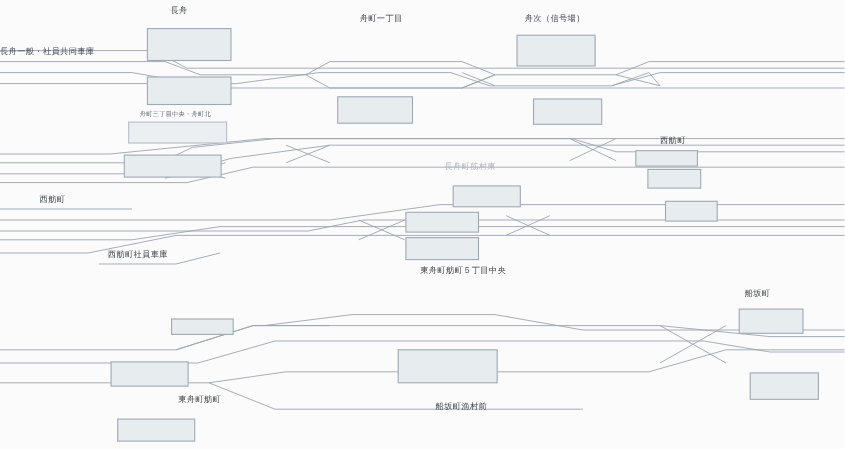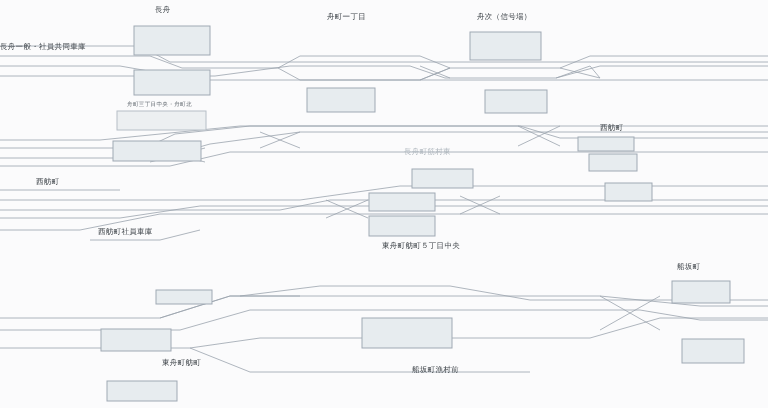--- a/index.html
+++ b/index.html
@@ -133,16 +133,16 @@
       <div class="label" style="left: 327px; top: 13px;">舟町一丁目</div>
       <div class="label" style="left: 477px; top: 13px;">舟次（信号場）</div>
       <div class="label label-sm" style="left: 127px; top: 102px;">舟町三丁目中央・舟町北</div>
       <div class="label label-faded" style="left: 404px; top: 148px; font-family: Liberation Serif, serif;">長舟町筋村東</div>
       <div class="label" style="left: 600px; top: 124px;">西舫町</div>
       <div class="label" style="left: 36px; top: 178px;">西舫町</div>
       <div class="label" style="left: 98px; top: 228px;">西舫町社員車庫</div>
       <div class="label" style="left: 382px; top: 242px;">東舟町舫町５丁目中央</div>
       <div class="label" style="left: 677px; top: 263px;">船坂町</div>
       <div class="label" style="left: 117px; top: 359px; margin-left: 45px;">東舟町舫町</div>
-      <div class="label" style="left: 396px; top: 366px; margin-left: 16px;">船坂町漁村前</div>
+      <div class="label" style="left: 396px; top: 366px;">船坂町漁村前</div>
     </div>
 
 </div>
 
 </body></html>

